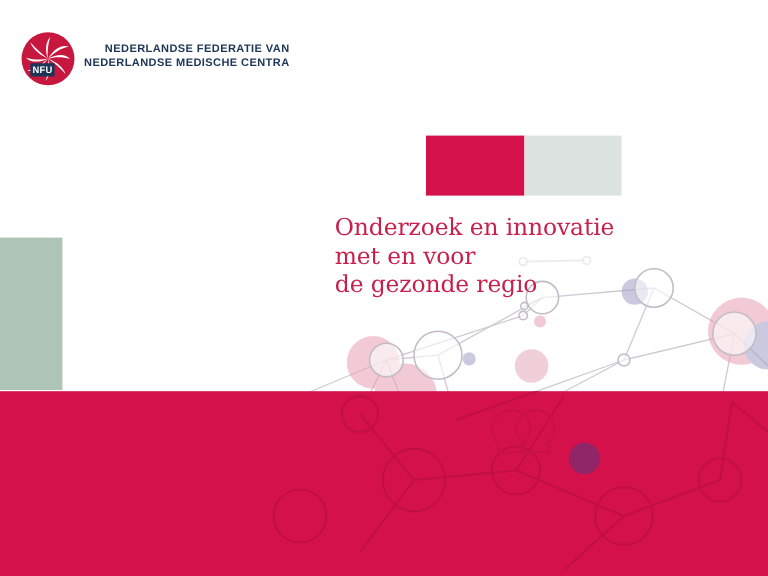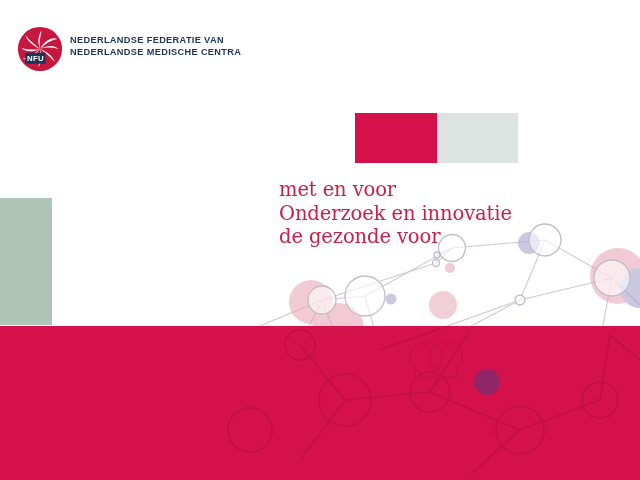--- a/index.html
+++ b/index.html
@@ -36,20 +36,21 @@
   #logo-wordmark {
     position: absolute;
     left: 53px;
     top: 8px;
     color: #1d3557;
     font-size: 9.2px;
     font-weight: bold;
     letter-spacing: 0.35px;
     line-height: 12.2px;
     white-space: nowrap;
+    text-align: right;
   }
   #logo-wordmark div { display: block; }
 
   
   #swatch-red {
     position: absolute;
     left: 355px;
     top: 113px;
     width: 82px;
     height: 50px;
@@ -189,23 +190,23 @@
       <div>NEDERLANDSE FEDERATIE VAN</div>
       <div>NEDERLANDSE MEDISCHE CENTRA</div>
     </div>
   </div>
 
   <div id="swatch-red"></div>
   <div id="swatch-grey"></div>
   <div id="swatch-green"></div>
 
   <div id="headline">
+    <div>Onderzoek en innovatie</div>
     <div>met en voor</div>
-    <div>Onderzoek en innovatie</div>
-    <div>de gezonde voor</div>
+    <div>de gezonde regio</div>
   </div>
 
   <div id="footer-band">
     <svg id="footer-art" viewBox="0 0 640 480" xmlns="http://www.w3.org/2000/svg">
       <g stroke="#c00f44" stroke-width="1.6" fill="none">
         <line x1="380" y1="350" x2="520" y2="300"></line>
         <line x1="300" y1="345" x2="345" y2="400"></line>
         <line x1="345" y1="400" x2="430" y2="392"></line>
         <line x1="430" y1="392" x2="520" y2="430"></line>
         <line x1="430" y1="392" x2="470" y2="330"></line>

